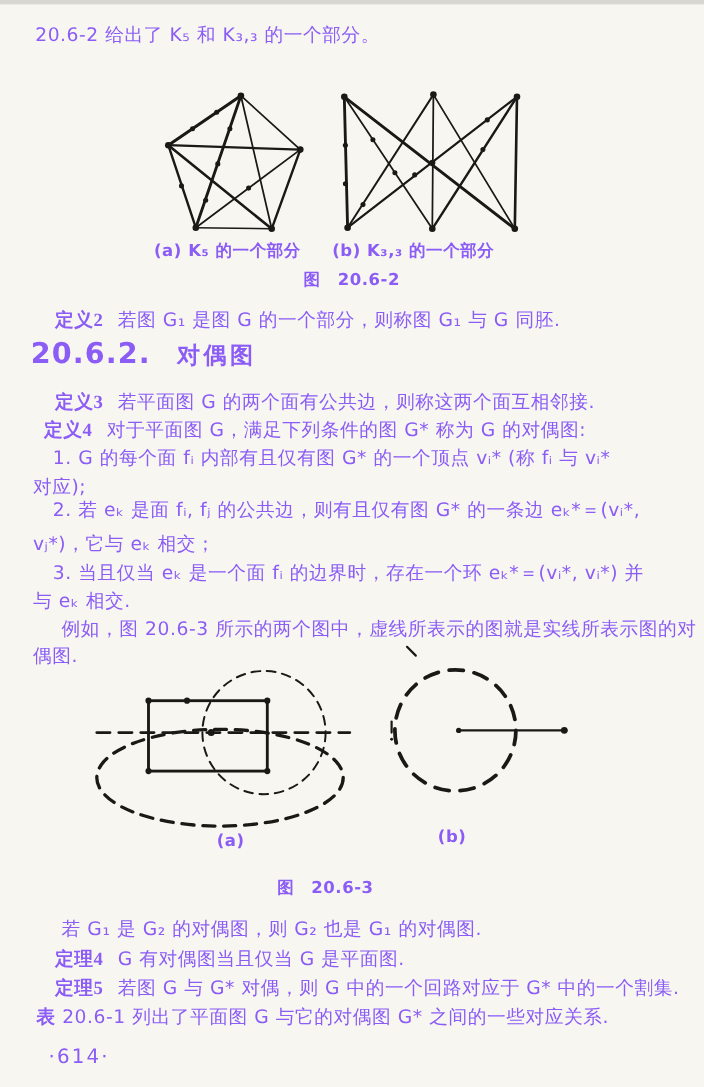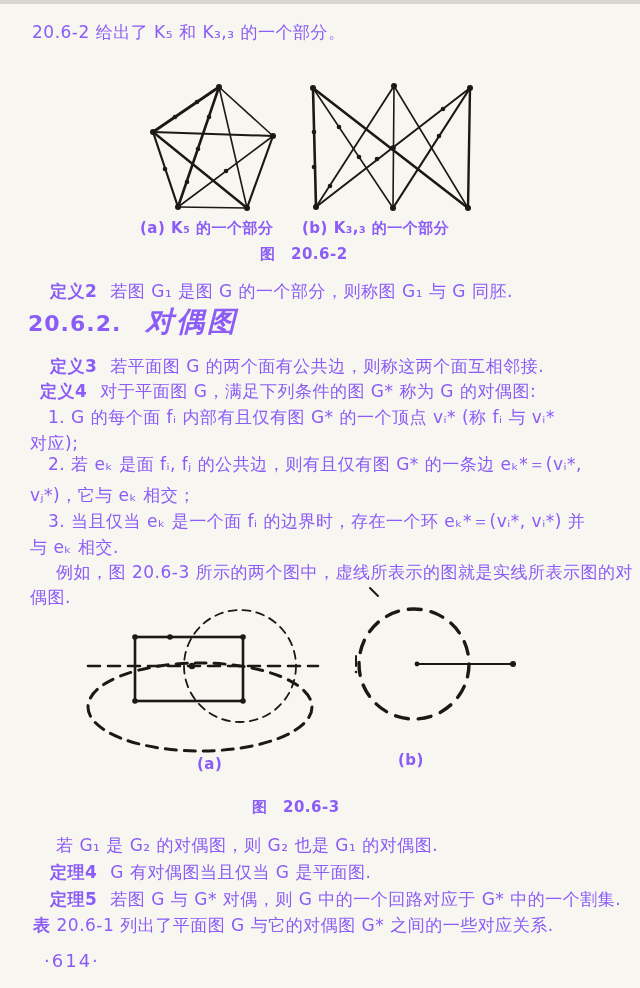--- a/index.html
+++ b/index.html
@@ -13,24 +13,24 @@
     font-family:"DejaVu Sans","Liberation Sans",sans-serif;
     overflow:hidden;
   }
   .line{
     position:absolute;
     font-size:17px;
     line-height:20px;
     letter-spacing:0.5px;
     white-space:nowrap;
   }
-  .lbl{font-weight:700;margin-right:13px;}
+  .lbl{font-weight:700;margin-right:13px;font-family:Liberation Serif, serif;}
   .caption{font-weight:700;font-size:15px;}
-  .sec-num{font-weight:700;font-size:22px;letter-spacing:1px;}
-  .sec-title{font-weight:700;font-size:28px;margin-left:24px;letter-spacing:3px;font-style:italic;}
+  .sec-num{font-weight:700;font-size:26px;letter-spacing:1px;}
+  .sec-title{font-weight:700;font-size:21px;margin-left:24px;letter-spacing:3px;}
   .fig-label{font-weight:700;font-size:15px;}
   .pagenum{font-size:18px;letter-spacing:2px;}
   svg{position:absolute;}
   .dot{fill:#1b1916;stroke:none;}
 </style>
 </head>
 <body>
 
 <div class="page">
 
@@ -92,21 +92,21 @@
         <circle cx="247" cy="100" r="2.3"></circle>
         <circle cx="200" cy="127" r="2.3"></circle>
         <circle cx="313" cy="50" r="2.3"></circle>
         <circle cx="309" cy="77" r="2.3"></circle>
       </g>
     </g>
   </svg>
 
   <div class="line caption" style="left:302px;top:214px">(b) K₃,₃ 的一个部分</div>
   <div class="line caption" style="left:140px;top:214px">(a) K₅ 的一个部分</div>
-  <div class="line caption" style="left:260px;top:240px">图　20.6-2</div>
+  <div class="line caption" style="left:276px;top:240px">图　20.6-2</div>
 
   <div class="line" style="left:50px;top:277px">
     <span class="lbl">定义2</span><span>若图 G₁ 是图 G 的一个部分，则称图 G₁ 与 G 同胚.</span>
   </div>
 
   <div class="line" style="left:28px;top:308px">
     <span class="sec-num">20.6.2.</span><span class="sec-title">对偶图</span>
   </div>
 
   <div class="line" style="left:50px;top:352px">

